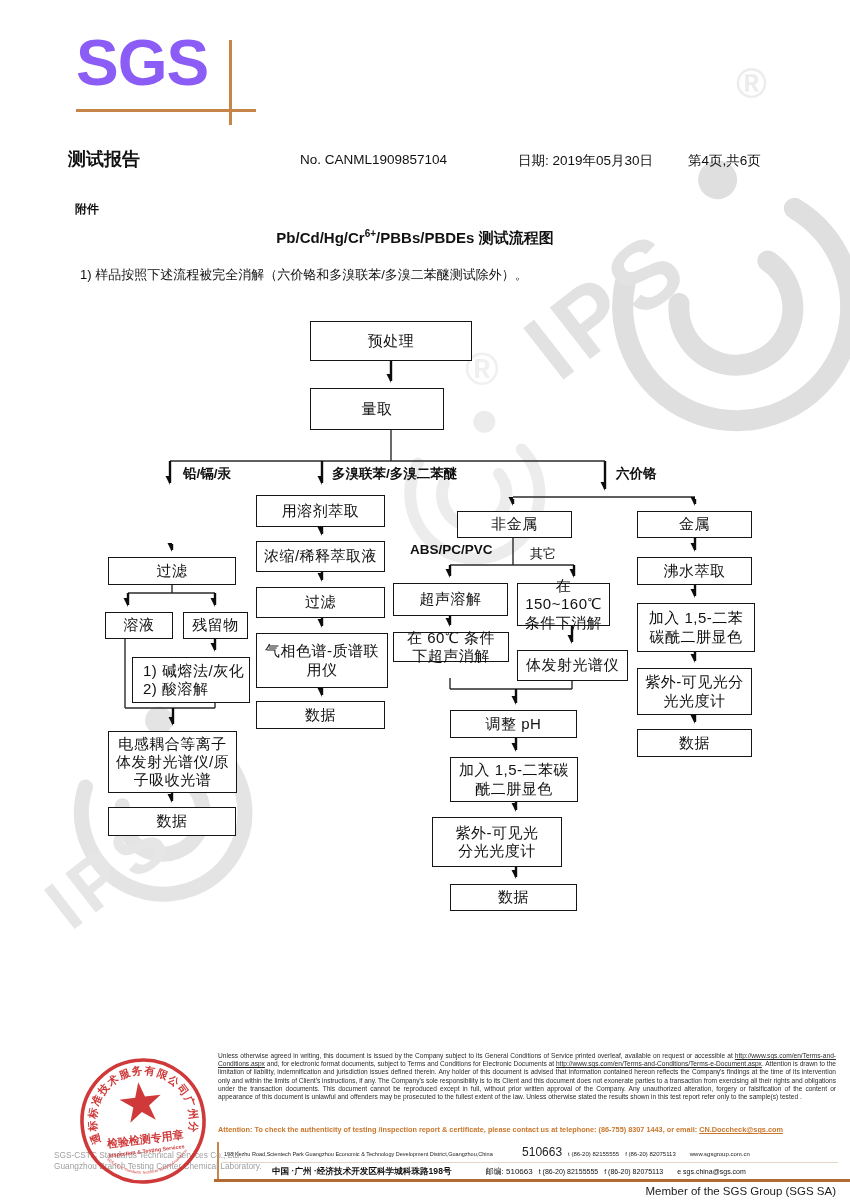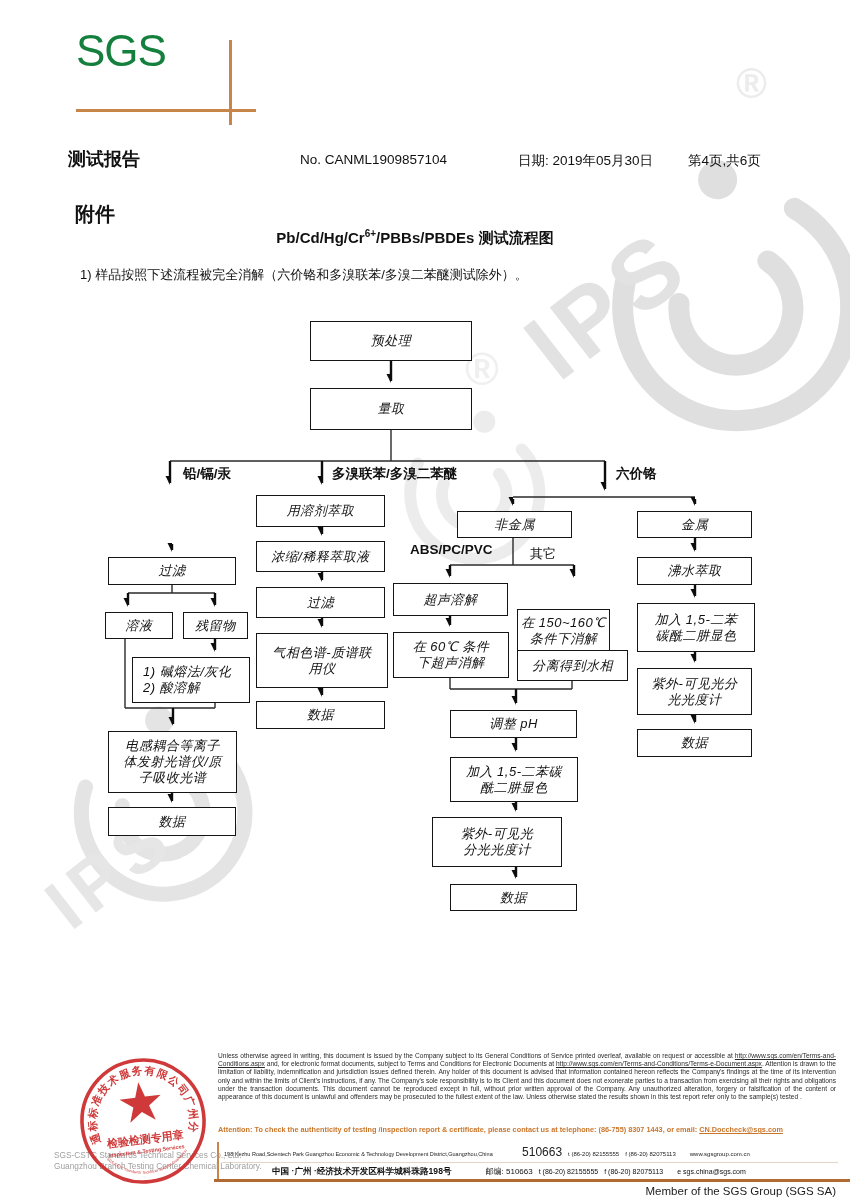--- a/index.html
+++ b/index.html
@@ -7,40 +7,40 @@
         overflow:hidden;font-family:"Liberation Sans",sans-serif;color:#111;}
 
   
   .wm{position:absolute;z-index:0;pointer-events:none;}
   .swirl path{fill:none;stroke:currentColor;stroke-width:7;stroke-linecap:round;}
   .swirl circle{fill:currentColor;}
   .ips{font-weight:bold;letter-spacing:7px;transform-origin:left top;}
   .wm-reg{font-weight:bold;}
 
   
-  .logo-text{position:absolute;left:76px;top:26px;font-size:44px;font-weight:normal;
-             color:#15803d;letter-spacing:-1px;z-index:3;}
+  .logo-text{position:absolute;left:76px;top:26px;font-size:64px;font-weight:bold;
+             color:#8b5cf6;letter-spacing:-1px;z-index:3;}
   .logo-hline{position:absolute;left:76px;top:109px;width:180px;height:3px;background:#c8854a;z-index:3;}
   .logo-vline{position:absolute;left:229px;top:40px;width:3px;height:85px;background:#c8854a;z-index:3;}
 
   
   .hdr{position:absolute;z-index:3;white-space:nowrap;}
   .report-title{left:68px;top:147px;font-size:18px;font-weight:bold;}
   .report-no{left:300px;top:152px;font-size:13.5px;}
   .report-date{left:518px;top:152px;font-size:13.5px;}
   .report-page{left:688px;top:152px;font-size:13.5px;}
-  .attachment{left:75px;top:201px;font-size:20px;font-weight:bold;}
+  .attachment{left:75px;top:201px;font-size:12px;font-weight:bold;}
   .flow-title{left:0;top:228px;width:796px;text-align:center;font-size:15px;font-weight:bold;padding-left:17px;}
   .flow-title sup{font-size:10px;}
   .note{left:80px;top:266px;font-size:13px;}
 
   
   .fb{position:absolute;background:#fff;border:1.5px solid #151515;box-sizing:border-box;
       display:flex;align-items:center;justify-content:center;text-align:center;
-      font-size:13px;line-height:1.22;white-space:pre-line;letter-spacing:0.5px;z-index:3;font-style:italic;}
+      font-size:15px;line-height:1.22;white-space:pre-line;letter-spacing:0.5px;z-index:3;}
   .fb.la{justify-content:flex-start;text-align:left;padding-left:10px;}
   .blabel{position:absolute;z-index:3;font-size:13.5px;font-weight:bold;white-space:nowrap;}
   .blabel.nrm{font-weight:normal;font-size:13px;}
   #connectors{position:absolute;left:0;top:0;z-index:2;pointer-events:none;}
   #connectors .c{stroke:#2a2a2a;stroke-width:1.4;fill:none;}
   #connectors .a{stroke:#0c0c0c;stroke-width:2.4;fill:none;}
 
   
   .ftr{position:absolute;z-index:3;}
   .disclaimer{left:218px;top:1052px;width:618px;font-size:6.6px;line-height:8.2px;
@@ -150,21 +150,21 @@
     <path class="a" marker-end="url(#ah)" d="M695 715 V722"></path>
   </svg>
 
   <div class="blabel" style="left:183px;top:465px;">铅/镉/汞</div>
   <div class="blabel" style="left:332px;top:465px;">多溴联苯/多溴二苯醚</div>
   <div class="blabel" style="left:616px;top:465px;">六价铬</div>
   <div class="blabel" style="left:410px;top:542px;">ABS/PC/PVC</div>
   <div class="blabel nrm" style="left:530px;top:545px;">其它</div>
 
   <div class="fb" style="left:310px;top:321px;width:162px;height:40px;">预处理</div>
-  <div class="fb" style="left:310px;top:388px;width:162px;height:42px;text-align:center;">量取</div>
+  <div class="fb" style="left:310px;top:388px;width:134px;height:42px;text-align:center;">量取</div>
 
   <div class="fb" style="left:108px;top:557px;width:128px;height:28px;">过滤</div>
   <div class="fb" style="left:105px;top:612px;width:68px;height:27px;">溶液</div>
   <div class="fb" style="left:183px;top:612px;width:65px;height:27px;">残留物</div>
   <div class="fb la" style="left:132px;top:657px;width:118px;height:46px;">1) 碱熔法/灰化
 2) 酸溶解</div>
   <div class="fb" style="left:108px;top:731px;width:129px;height:62px;">电感耦合等离子
 体发射光谱仪/原
 子吸收光谱</div>
   <div class="fb" style="left:108px;top:807px;width:128px;height:29px;">数据</div>
@@ -173,25 +173,25 @@
   <div class="fb" style="left:256px;top:541px;width:129px;height:31px;">浓缩/稀释萃取液</div>
   <div class="fb" style="left:256px;top:587px;width:129px;height:31px;">过滤</div>
   <div class="fb" style="left:256px;top:633px;width:132px;height:55px;">气相色谱-质谱联
 用仪</div>
   <div class="fb" style="left:256px;top:701px;width:129px;height:28px;">数据</div>
 
   <div class="fb" style="left:457px;top:511px;width:115px;height:27px;">非金属</div>
   <div class="fb" style="left:637px;top:511px;width:115px;height:27px;">金属</div>
 
   <div class="fb" style="left:393px;top:583px;width:115px;height:33px;">超声溶解</div>
-  <div class="fb" style="left:517px;top:609px;width:93px;height:43px;">在 150~160℃
+  <div class="fb" style="left:517px;top:583px;width:93px;height:43px;">在 150~160℃
 条件下消解</div>
-  <div class="fb" style="left:393px;top:632px;width:116px;height:46px;">在 60℃ 条件
+  <div class="fb" style="left:393px;top:632px;width:116px;height:30px;">在 60℃ 条件
 下超声消解</div>
-  <div class="fb" style="left:517px;top:650px;width:111px;height:31px;">分离得到水相</div>
+  <div class="fb" style="left:517px;top:650px;width:111px;height:31px;">体发射光谱仪</div>
   <div class="fb" style="left:450px;top:710px;width:127px;height:28px;">调整 pH</div>
   <div class="fb" style="left:450px;top:757px;width:128px;height:45px;">加入 1,5-二苯碳
 酰二肼显色</div>
   <div class="fb" style="left:432px;top:817px;width:130px;height:50px;">紫外-可见光
 分光光度计</div>
   <div class="fb" style="left:450px;top:884px;width:127px;height:27px;">数据</div>
 
   <div class="fb" style="left:637px;top:557px;width:115px;height:28px;">沸水萃取</div>
   <div class="fb" style="left:637px;top:603px;width:118px;height:49px;">加入 1,5-二苯
 碳酰二肼显色</div>

